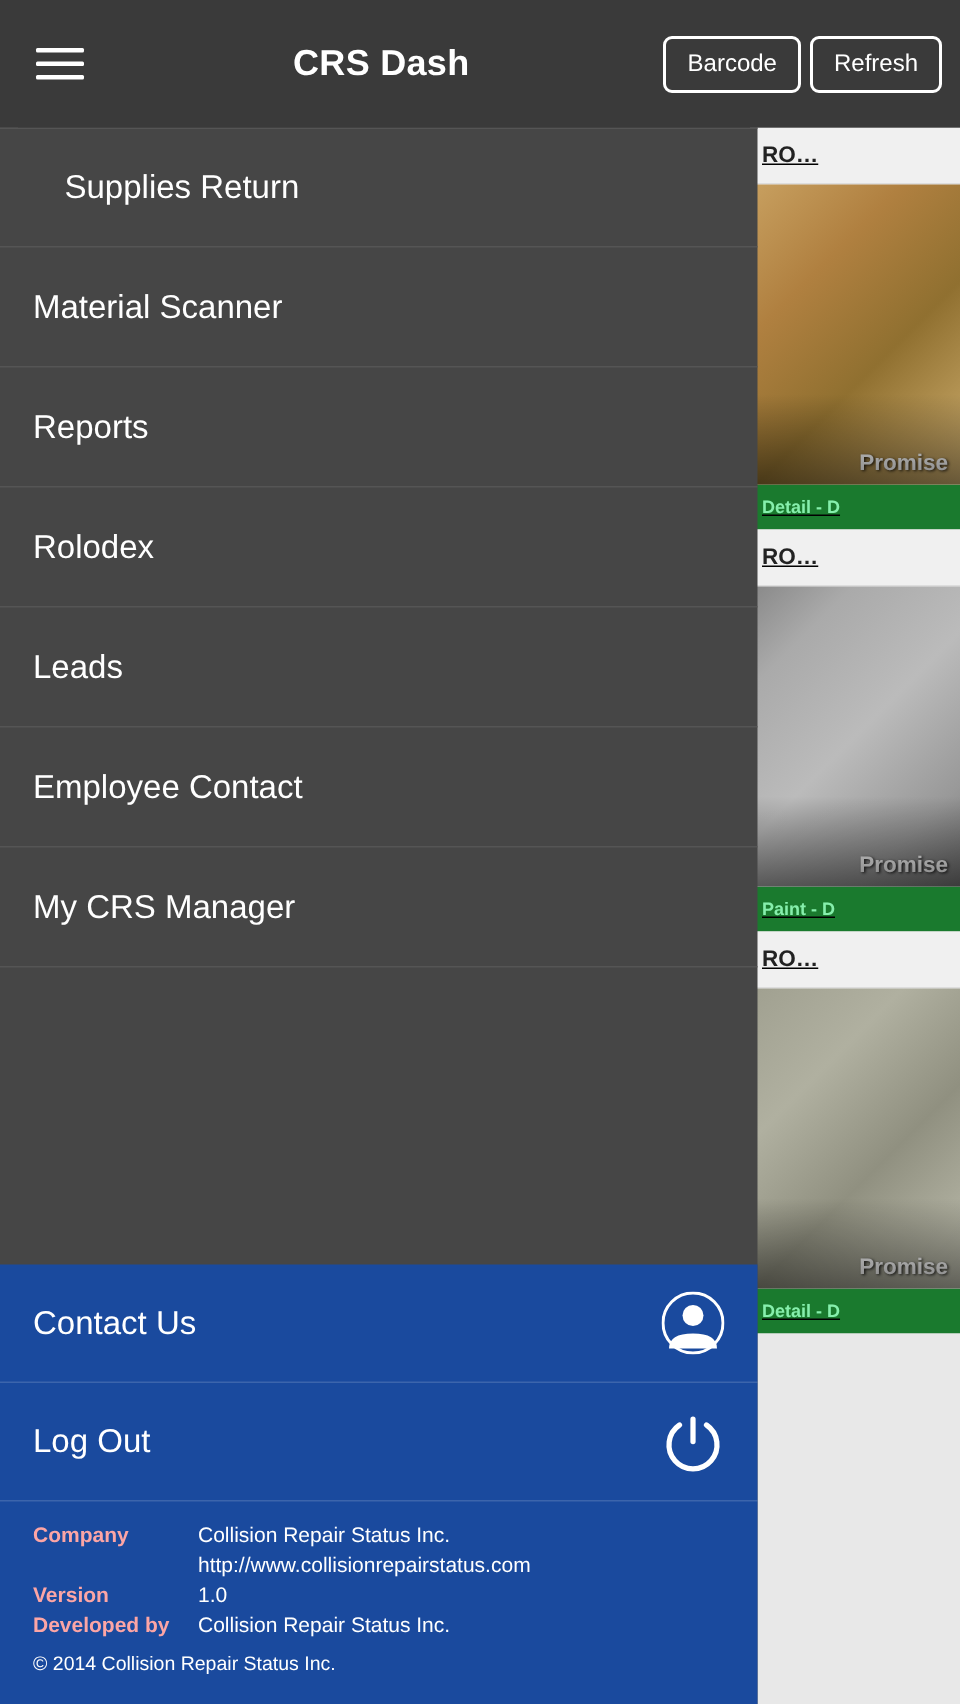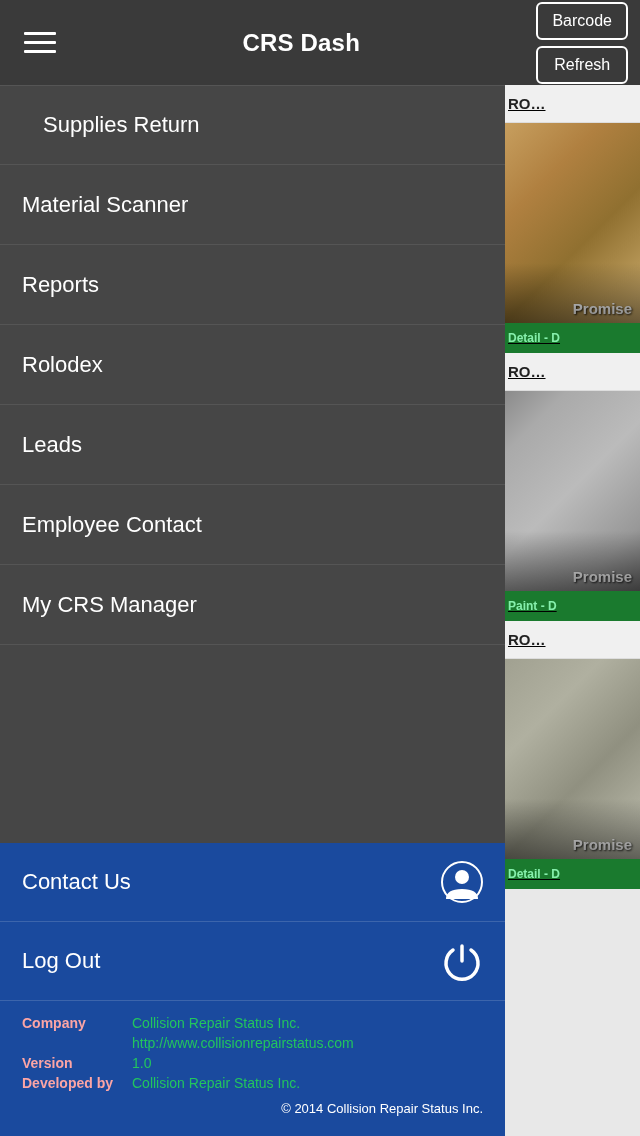--- a/index.html
+++ b/index.html
@@ -48,21 +48,20 @@
       text-align: center;
       color: white;
       font-size: 24px;
       font-weight: 600;
       letter-spacing: 0.2px;
     }
 
     .header-buttons {
       display: flex;
       gap: 6px;
-      flex-direction: column;
     }
 
     .header-btn {
       border: 2px solid white;
       background: transparent;
       color: white;
       border-radius: 6px;
       padding: 8px 14px;
       font-size: 16px;
       font-weight: 500;
@@ -149,26 +148,26 @@
 
     .info-key {
       color: #fca5a5;
       font-size: 14px;
       font-weight: 600;
       width: 110px;
       min-width: 110px;
     }
 
     .info-value {
-      color: #22c55e;
+      color: #ffffff;
       font-size: 14px;
     }
 
     .copyright-row {
-      text-align: right;
+      text-align: left;
       color: white;
       font-size: 13px;
       padding-top: 6px;
       padding-bottom: 4px;
     }
 
     
     .right-panel {
       position: absolute;
       top: 85px;

